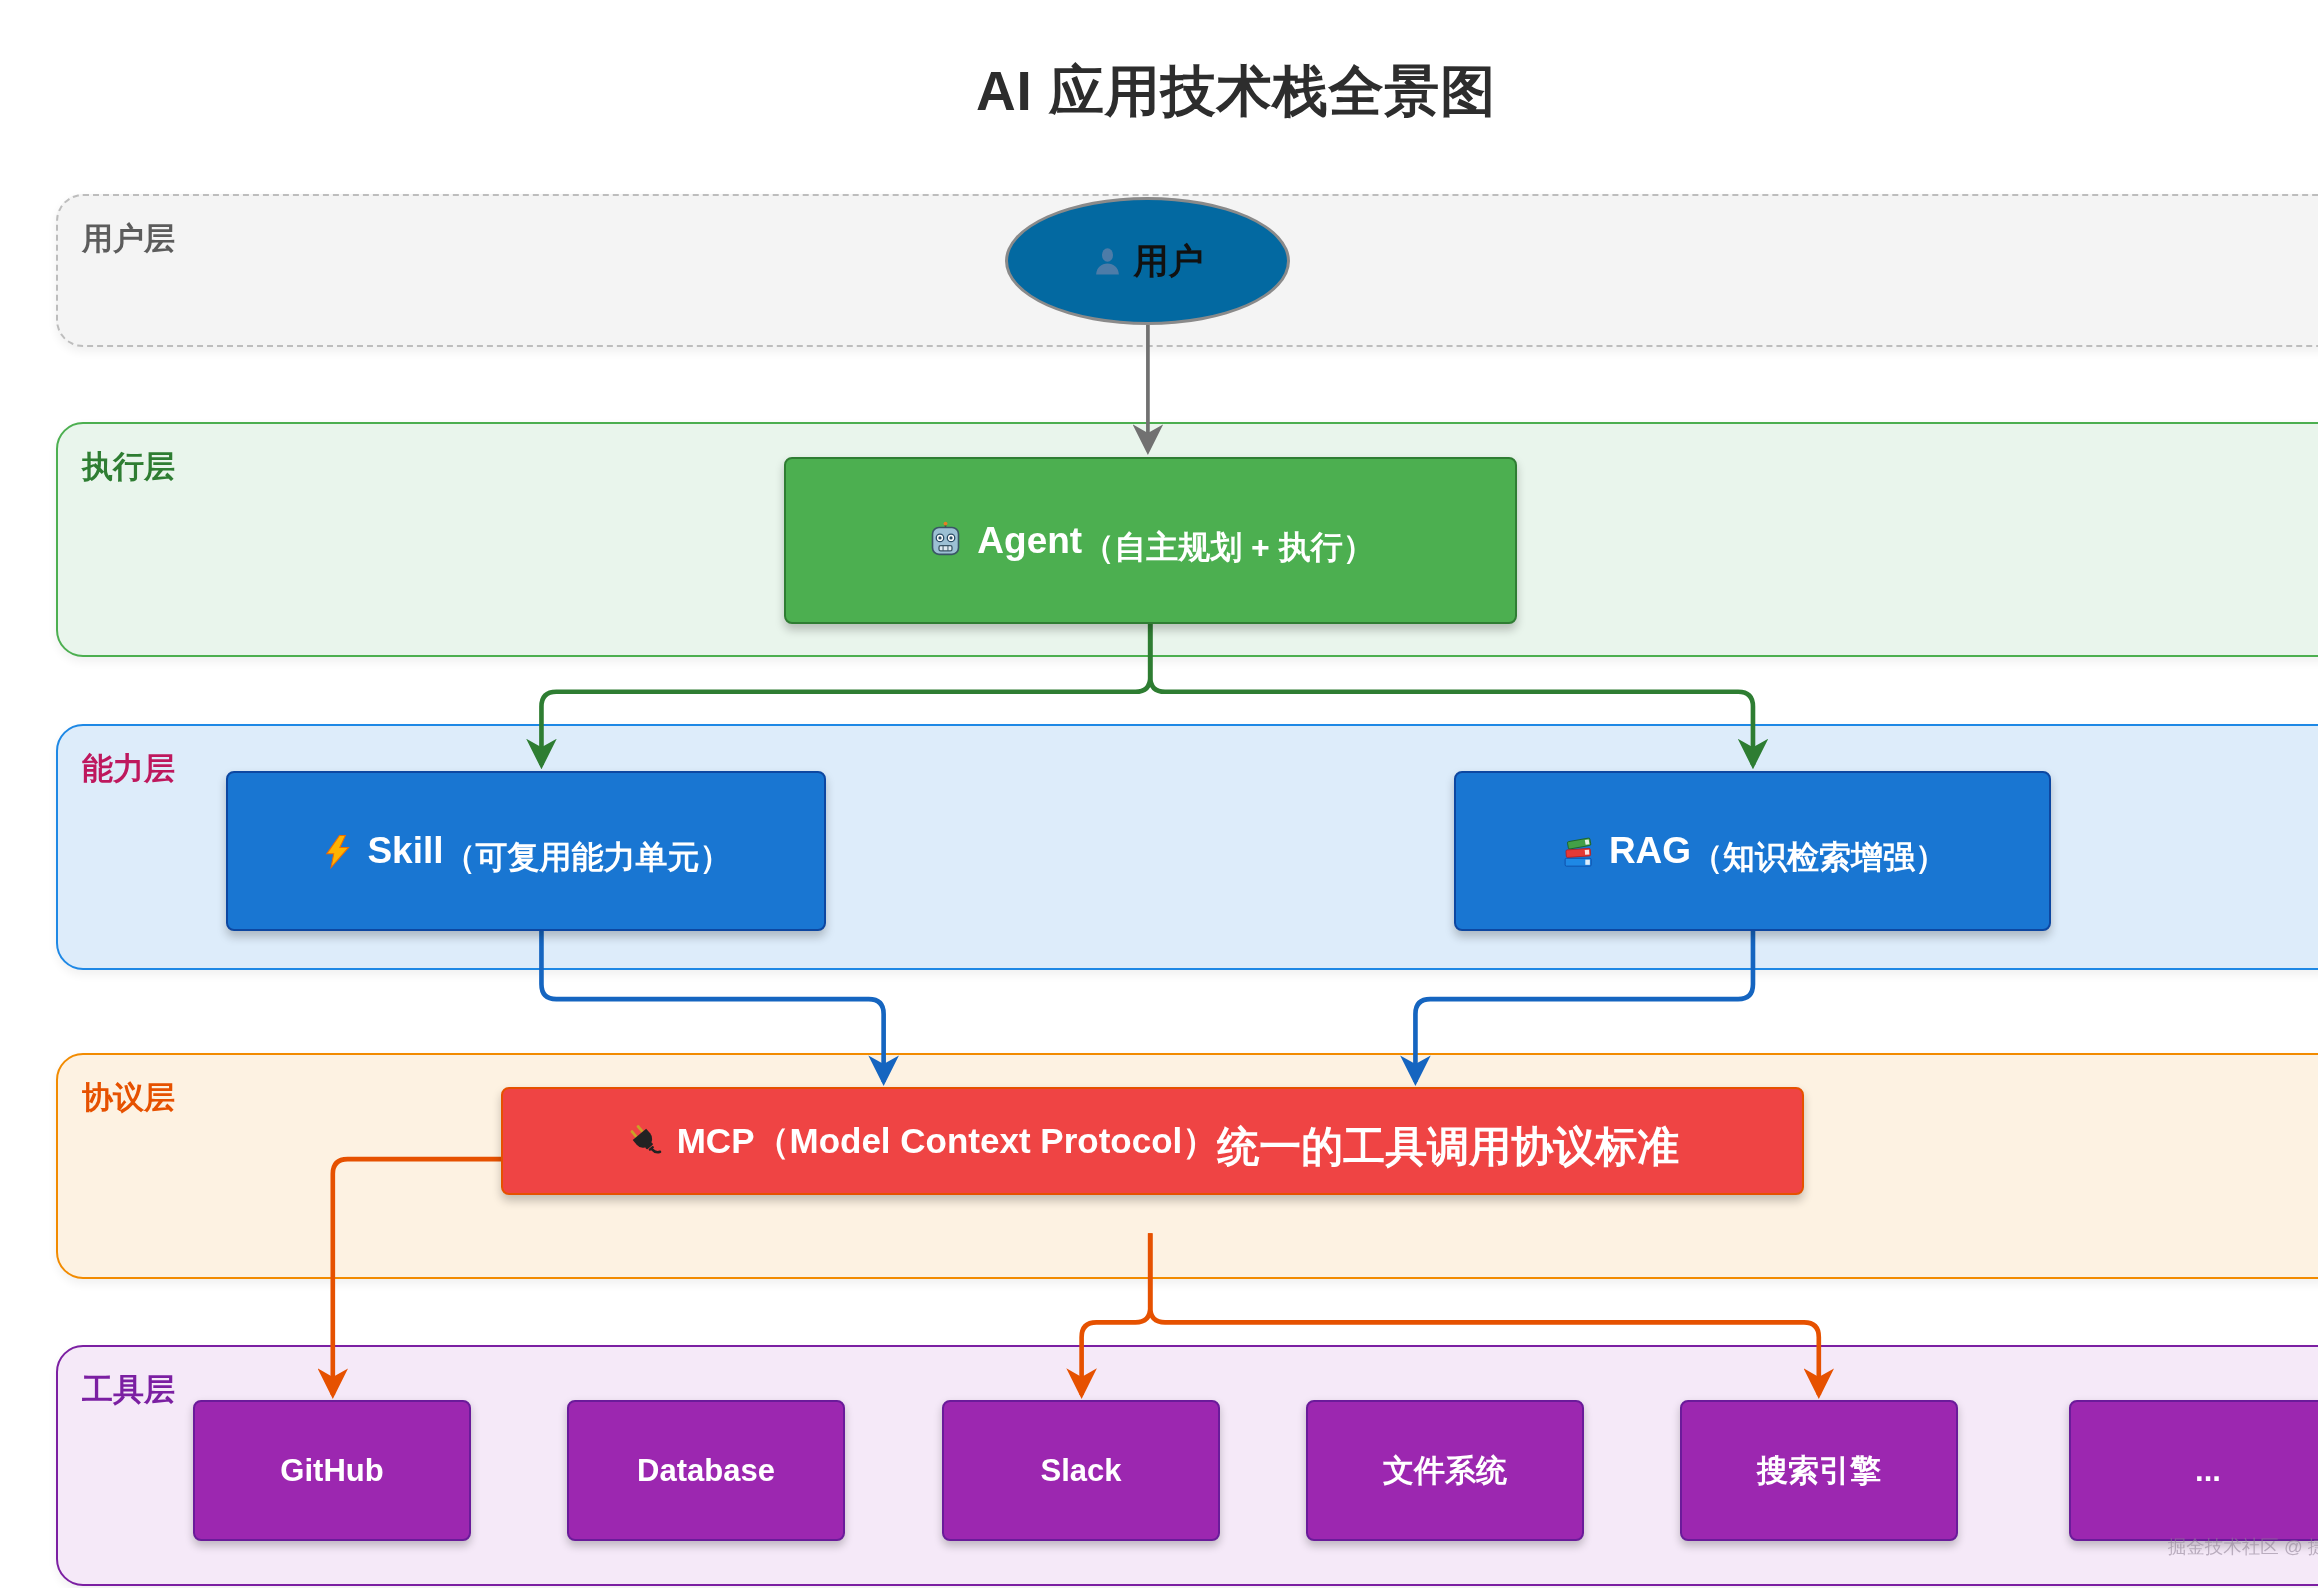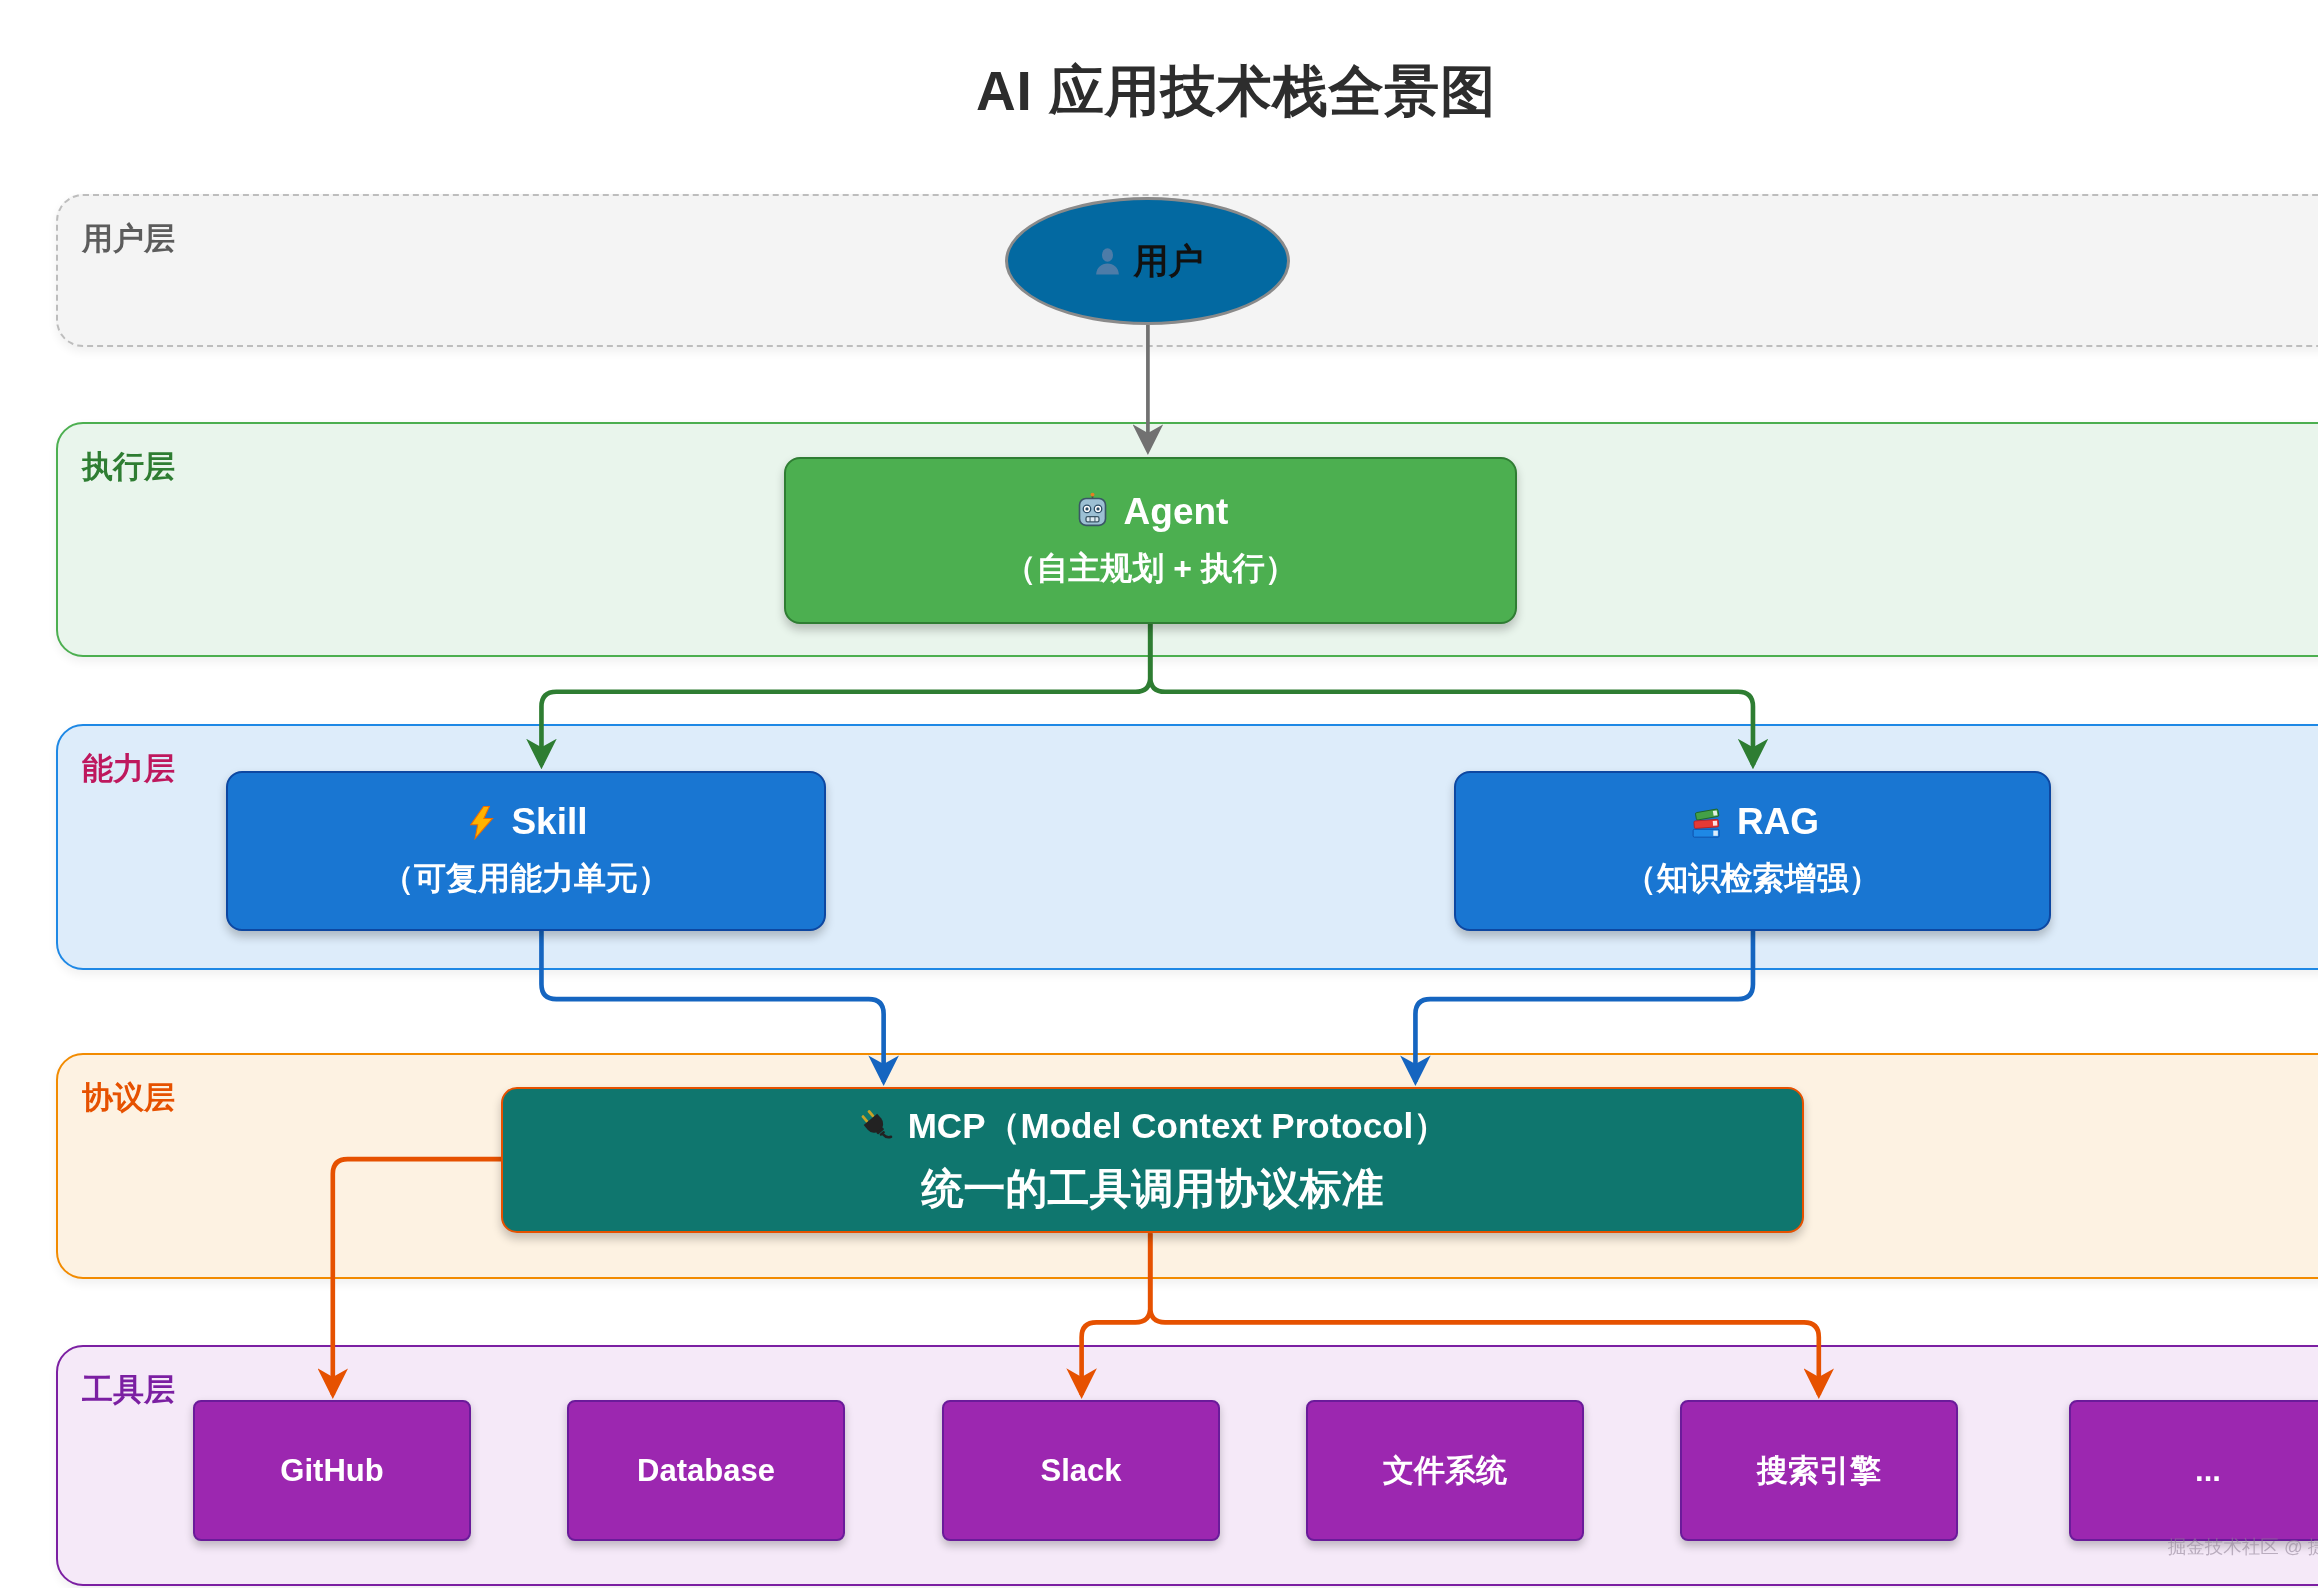--- a/index.html
+++ b/index.html
@@ -17,30 +17,30 @@
   .layer-user .layer-label{color:#5c5c5c;}
   .layer-exec{top:422px;height:235px;background:#e9f5ec;border:2.8px solid #4caf50;}
   .layer-exec .layer-label{color:#2e7d32;}
   .layer-cap{top:724px;height:246px;background:#ddecfa;border:2.8px solid #1e88e5;}
   .layer-cap .layer-label{color:#be185d;}
   .layer-proto{top:1053px;height:226px;background:#fdf2e2;border:2.8px solid #f28b00;}
   .layer-proto .layer-label{color:#e65100;}
   .layer-tools{top:1345px;height:241px;background:#f5e9f8;border:2.8px solid #7b1fa2;}
   .layer-tools .layer-label{color:#7b1fa2;}
 
-  .node{position:absolute;border-radius:16px;display:flex;flex-direction:column;
+  .node{position:absolute;border-radius:8px;display:flex;flex-direction:row;
         align-items:center;justify-content:center;color:#ffffff;font-weight:bold;
         text-align:center;box-sizing:border-box;box-shadow:0 5.6px 9.3px rgba(0,0,0,0.22);}
   .node .line1{display:flex;align-items:center;justify-content:center;gap:12px;font-size:37px;}
   .node .line2{font-size:32px;margin-top:14px;}
 
   .node-agent{left:784px;top:457px;width:733px;height:167px;background:#4caf50;border:2.8px solid #2f7d33;}
   .node-skill{left:226px;top:771px;width:600px;height:160px;background:#1976d2;border:2.8px solid #0d47a1;}
   .node-rag{left:1454px;top:771px;width:597px;height:160px;background:#1976d2;border:2.8px solid #0d47a1;}
-  .node-mcp{left:501px;top:1087px;width:1303px;height:146px;background:#0f766e;border:2.8px solid #e65100;}
+  .node-mcp{left:501px;top:1087px;width:1303px;height:108px;background:#ef4444;border:2.8px solid #e65100;}
   .node-mcp .line1{font-size:35px;}
   .node-mcp .line2{font-size:42px;margin-top:11px;}
 
   .user-ellipse{position:absolute;left:1005px;top:197px;width:285px;height:128px;
         background:#0369a1;border:3.2px solid #8a8a8a;border-radius:50%;
         display:flex;align-items:center;justify-content:center;gap:11px;
         font-size:35px;font-weight:bold;color:#111111;box-sizing:border-box;}
 
   .tool-node{position:absolute;top:1400px;width:278px;height:141px;background:#9c27b0;
         border:2.8px solid #6a1b9a;border-radius:8px;display:flex;align-items:center;

